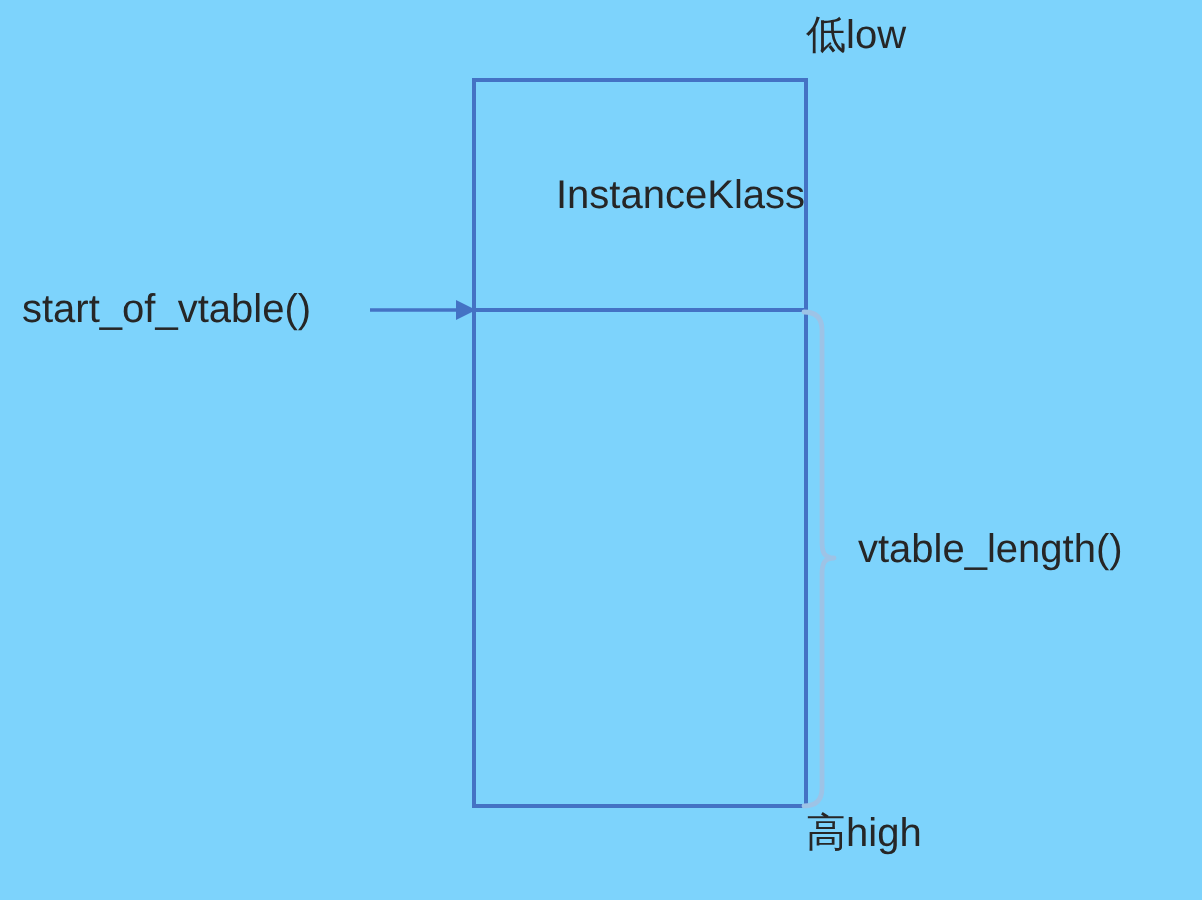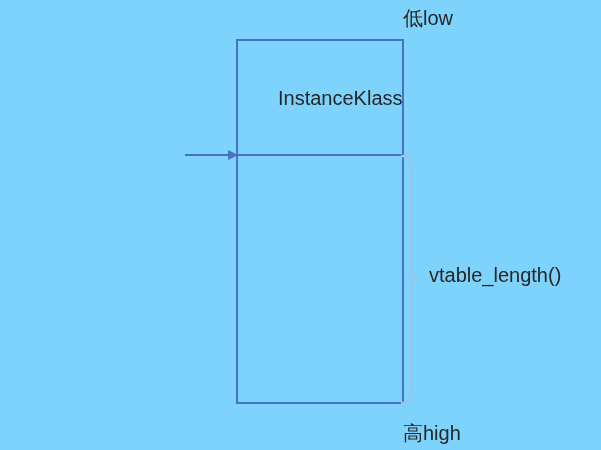--- a/index.html
+++ b/index.html
@@ -26,21 +26,21 @@
   .lbl {
     position: absolute;
     color: #262626;
     font-family: "Liberation Sans", "DejaVu Sans", sans-serif;
     font-size: 20px;
     line-height: 24px;
     white-space: nowrap;
     letter-spacing: 0px;
   }
   #label-low      { left: 403px; top: 6px; }
-  #label-high     { left: 403px; top: 405px; margin-top: 16px; }
+  #label-high     { left: 403px; top: 405px; }
   #label-instanceklass { left: 262px; top: 86px; margin-left: 16px; }
   #label-start-of-vtable { left: 11px; top: 143px; }
   #label-vtable-length   { left: 429px; top: 263px; }
 </style>
 </head>
 <body>
 
 <div id="canvas">
 
   <svg id="diagram-svg" viewBox="0 0 601 450" xmlns="http://www.w3.org/2000/svg">
@@ -60,16 +60,17 @@
              L 411 394
              C 411 400, 408 403, 402 403" fill="none" stroke="#9DC3E6" stroke-width="2.4" stroke-linecap="round" stroke-linejoin="round"></path>
   </svg>
 
   <div class="lbl" id="label-low">低low</div>
 
   <div class="lbl" id="label-high">高high</div>
 
   <div class="lbl" id="label-instanceklass">InstanceKlass</div>
 
+  <div class="lbl" id="label-start-of-vtable">start_of_vtable()</div>
 
   <div class="lbl" id="label-vtable-length">vtable_length()</div>
 
 </div>
 
 </body></html>

